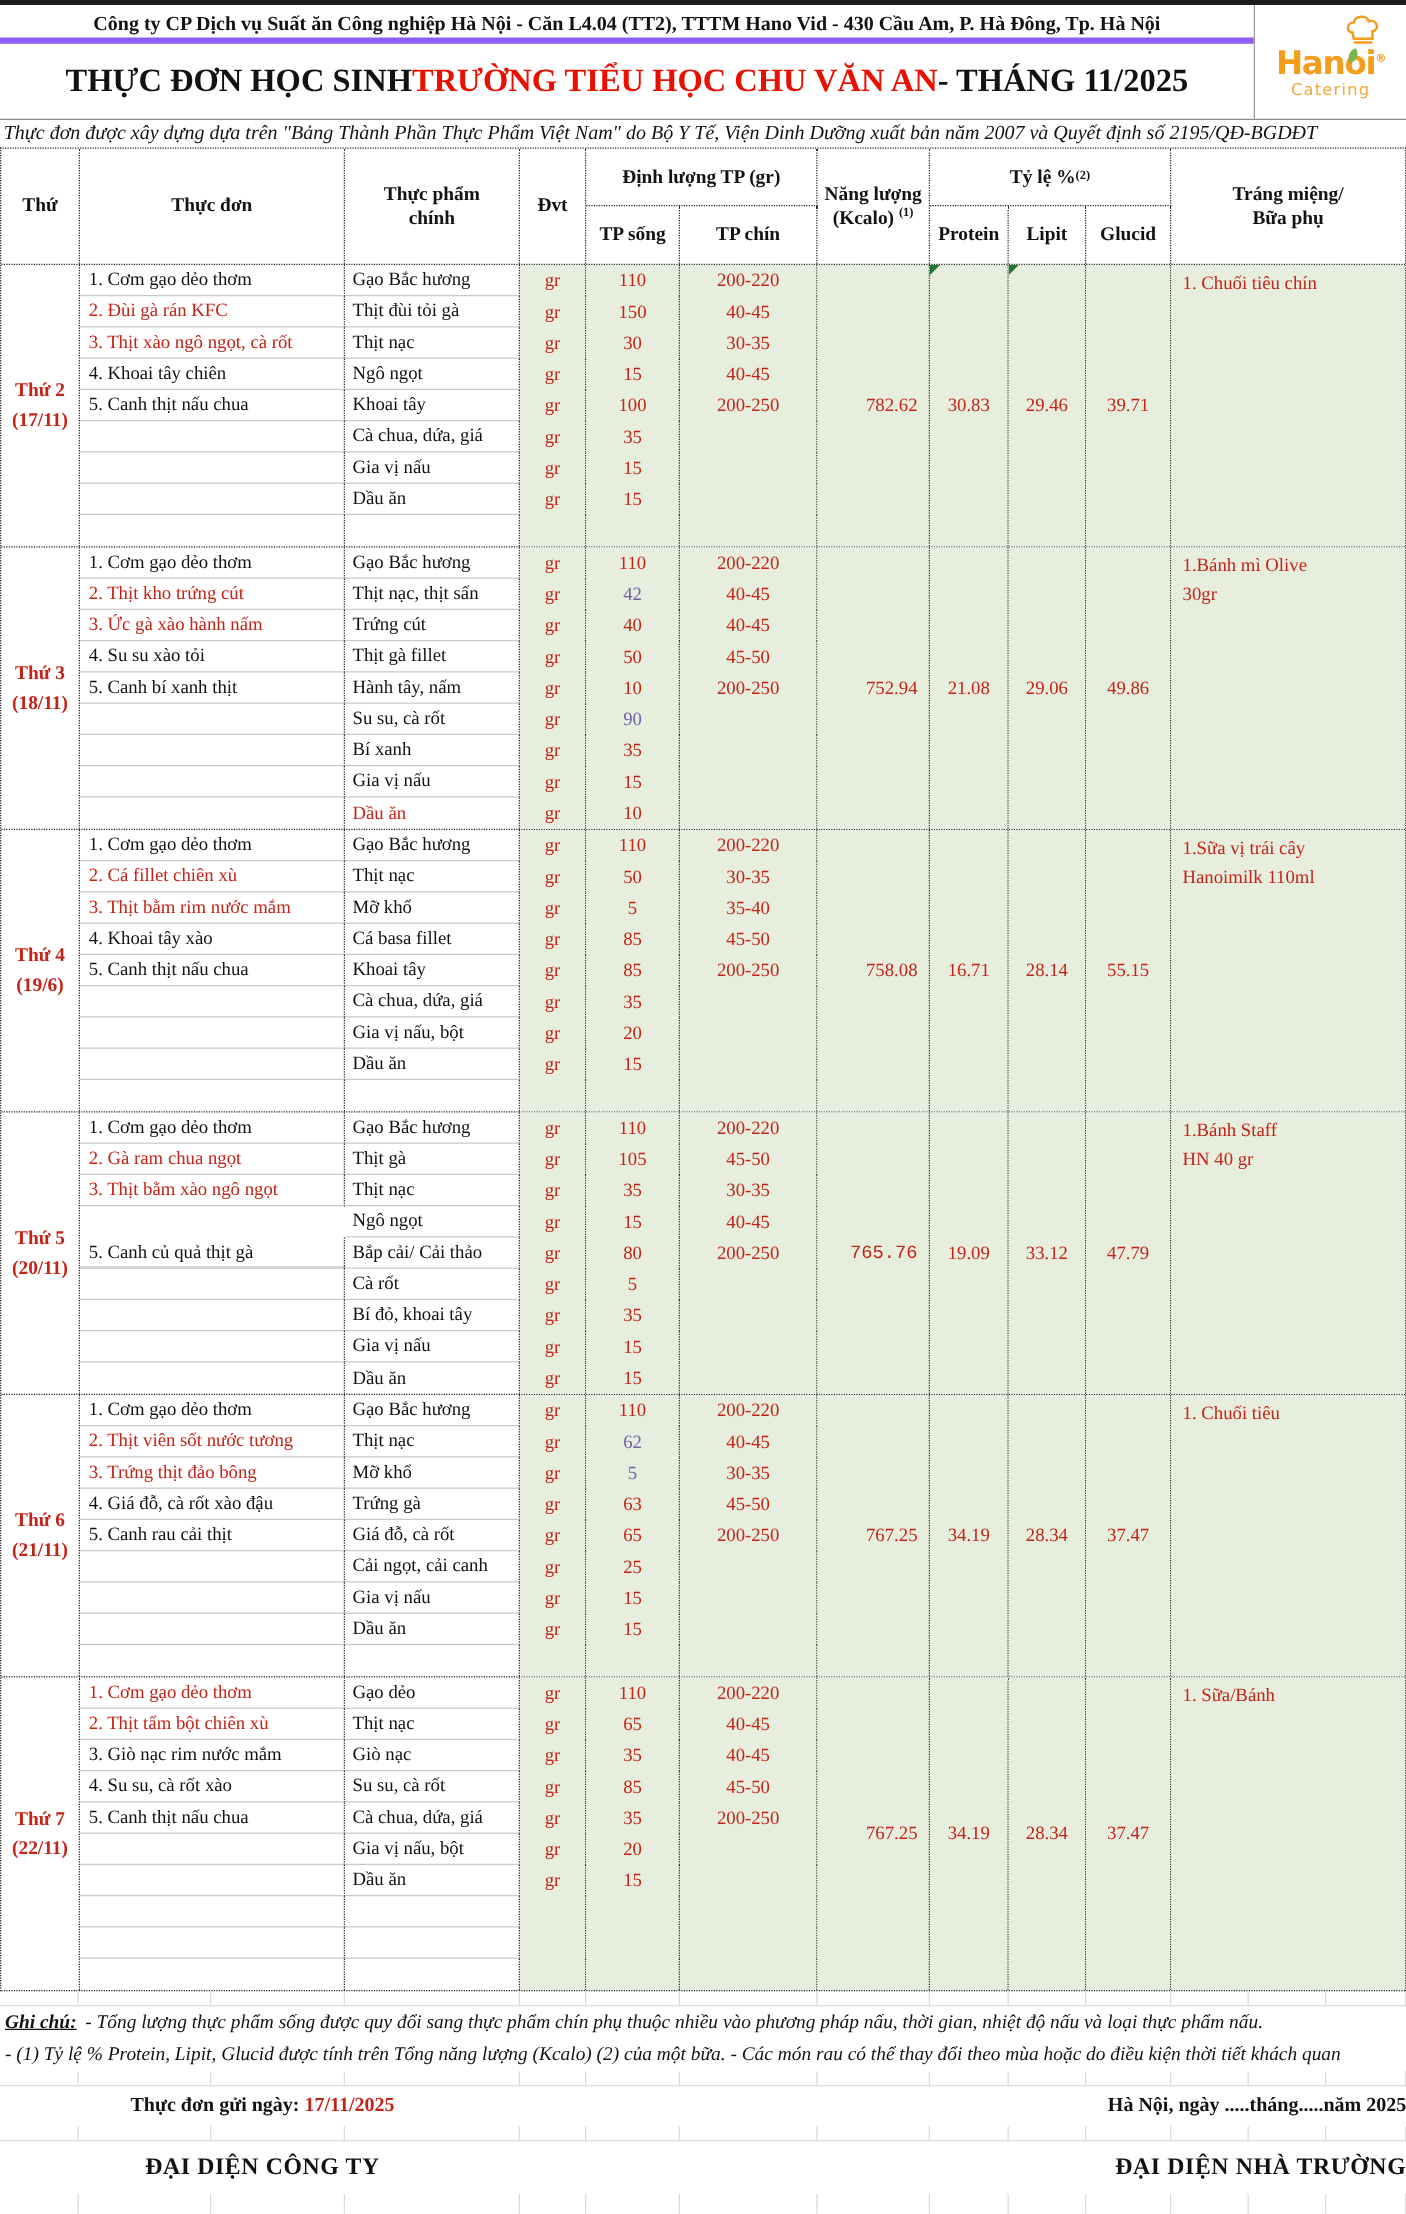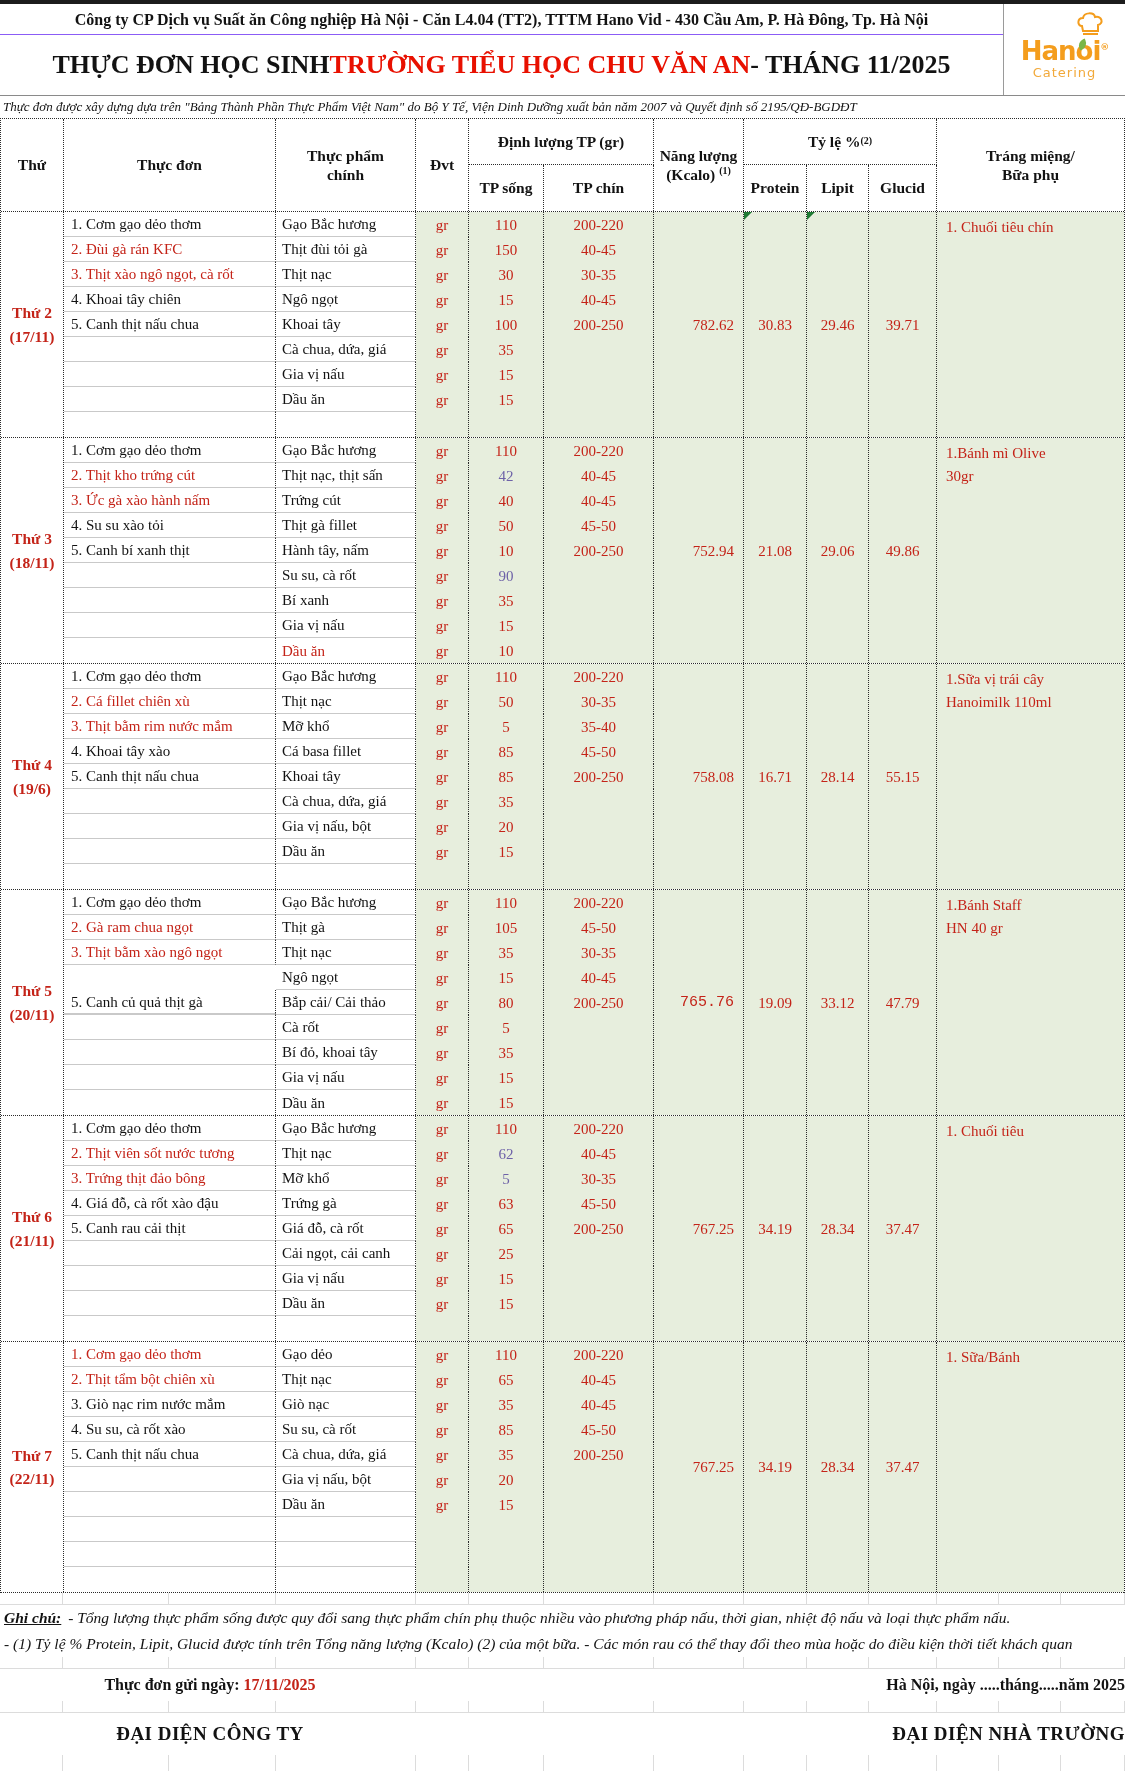--- a/index.html
+++ b/index.html
@@ -1,30 +1,30 @@
 <!DOCTYPE html>
 <html><head>
 <meta charset="utf-8">
 <style>
 *{box-sizing:border-box;margin:0;padding:0}
 html,body{background:#fff}
 body{width:1125px;height:1771px;overflow:hidden;font-family:"Liberation Serif","DejaVu Serif",serif;color:#121212}
 .topbar{height:4px;background:#1c1c1c}
 .header-area{display:flex;border-bottom:1px solid #8a8a8a;height:92px}
 .header-left{flex:1;display:flex;flex-direction:column;min-width:0}
-.company{height:31px;line-height:31px;text-align:center;font-weight:bold;font-size:16px;border-bottom:1px solid #8b5cf6;white-space:nowrap;overflow:hidden}
+.company{height:31px;line-height:31px;text-align:center;font-weight:bold;font-size:16px;border-bottom:5px solid #8b5cf6;white-space:nowrap;overflow:hidden}
 .title-row{flex:1;display:flex;align-items:center;justify-content:center;font-weight:bold;font-size:26px;white-space:nowrap;overflow:hidden}
 .title-school{color:#e81000}
 .logo-box{width:122px;border-left:1px solid #9a9a9a;position:relative;padding-top:34px;text-align:center}
 .brand{font-family:"DejaVu Sans",sans-serif;font-weight:bold;font-size:26px;color:#f49d1d;letter-spacing:-1px;line-height:1}
 .brand sup{font-size:9px}
 .brand-sub{font-family:"DejaVu Sans",sans-serif;font-size:13px;color:#f2a93a;margin-top:1px;letter-spacing:1px}
 .hat{position:absolute;top:6px;right:20px}
 .leaf{position:absolute;top:36px;right:38px;width:9px;height:9px;background:#7ab648;border-radius:80% 0 80% 0;transform:rotate(-25deg)}
-.subtitle{height:22px;line-height:22px;font-style:italic;font-size:13px;white-space:nowrap;overflow:hidden;padding-left:3px}
+.subtitle{height:22px;line-height:22px;font-style:italic;font-size:16px;white-space:nowrap;overflow:hidden;padding-left:3px}
 .menu-table{border:1px dotted #2b2b2b;border-bottom:none}
 .grid-cols{display:grid;grid-template-columns:63px 212px 140px 53px 75px 110px 90px 63px 62px 68px 1fr}
 .thead{grid-template-rows:46px 46px;border-bottom:1px dotted #2b2b2b;font-weight:bold}
 .hcell{display:flex;align-items:center;justify-content:center;border-right:1px dotted #2b2b2b;font-size:15.5px;white-space:pre-line;text-align:center;line-height:1.25}
 .hcell.noright{border-right:none}
 .hcell.grp{border-bottom:1px dotted #2b2b2b}
 .day-block{border-bottom:1px dotted #2b2b2b}
 .cell{border-right:1px dotted #2b2b2b;font-size:15px;padding:0 4px;display:flex;align-items:center;position:relative;overflow:hidden;line-height:1.2}
 .c1{grid-column:1}.c2{grid-column:2;padding-left:7px}.c3{grid-column:3;padding-left:6px}.c4{grid-column:4}.c5{grid-column:5}.c6{grid-column:6}.c7{grid-column:7;justify-content:flex-end;padding-right:9px}.c8{grid-column:8}.c9{grid-column:9}.c10{grid-column:10}.c11{grid-column:11;border-right:none}
 .green{background:#e7eedd}

